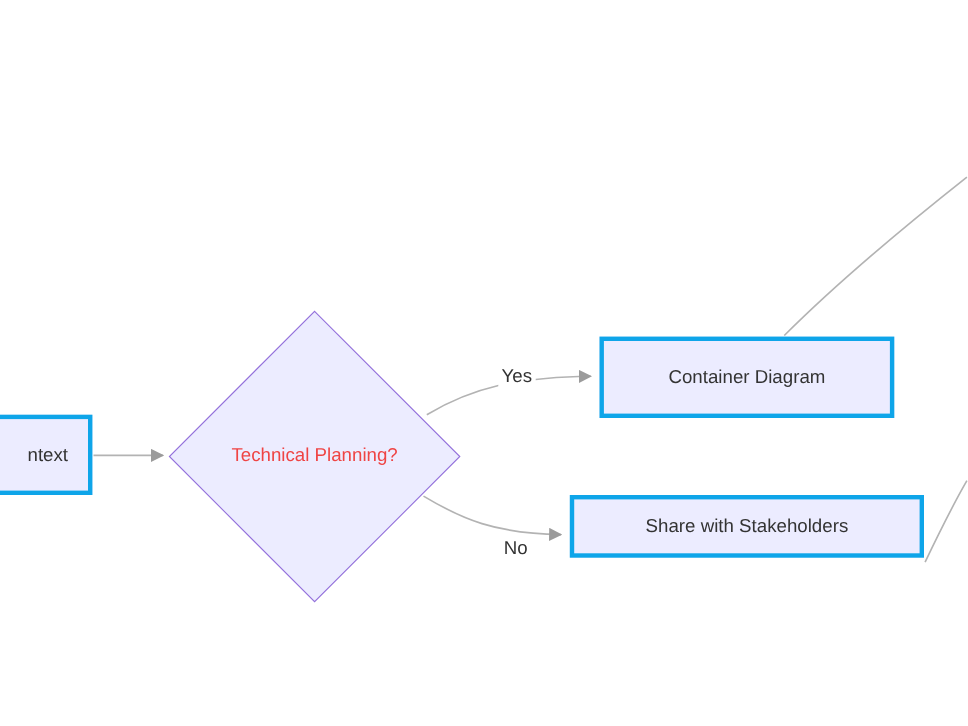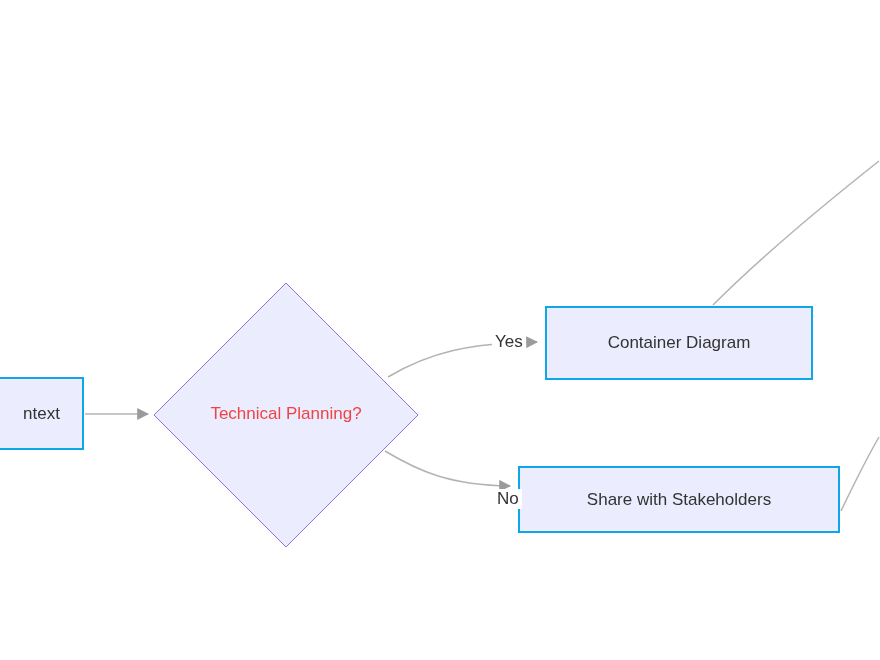--- a/index.html
+++ b/index.html
@@ -29,21 +29,21 @@
     stroke-width: 1.5;
   }
   .node-shape {
     fill: #ECECFF;
     stroke: #9370DB;
     stroke-width: 1;
   }
   .node.box {
     position: absolute;
     background: #ECECFF;
-    border: 2px solid #0ea5e9;
+    border: 4px solid #0ea5e9;
     display: flex;
     align-items: center;
     justify-content: center;
     font-size: 17px;
     color: #333333;
     box-sizing: border-box;
   }
   .node.clipped-left {
     left: -58px;
     top: 377px;
@@ -58,40 +58,38 @@
   .node.container-box {
     left: 545px;
     top: 306px;
     width: 268px;
     height: 74px;
   }
   .node.share-box {
     left: 518px;
     top: 450px;
     width: 322px;
-    height: 67px;
-    margin-top: 16px;
+    height: 57px;
   }
   .diamond-label {
     position: absolute;
     left: 156px;
     top: 404px;
     width: 260px;
     text-align: center;
     font-size: 17px;
     color: #ef4444;
   }
   .edge-label {
     position: absolute;
     font-size: 17px;
     color: #333333;
     background: #ffffff;
     padding: 0 3px;
     line-height: 20px;
-    margin-left: 39px;
   }
   .edge-label.yes {
     left: 453px;
     top: 332px;
   }
   .edge-label.no {
     left: 455px;
     top: 489px;
   }
 </style>

